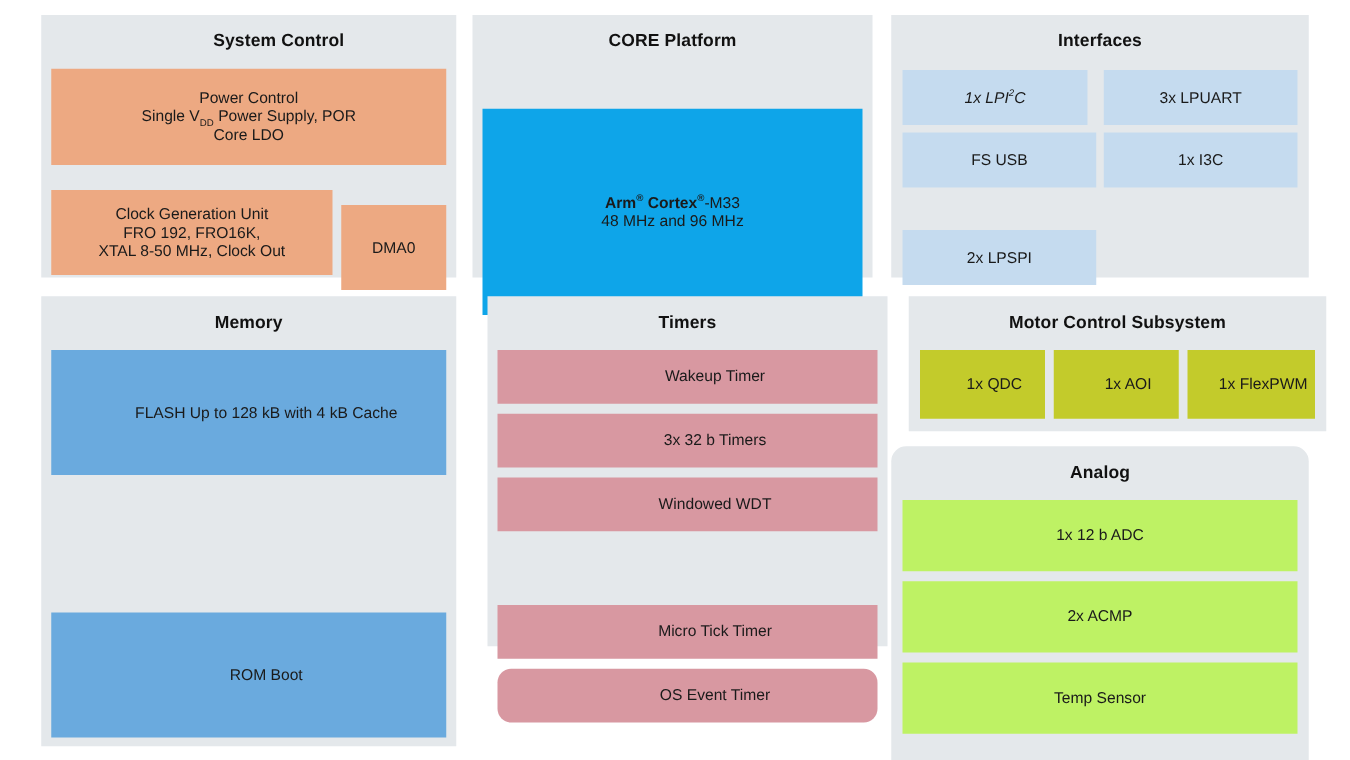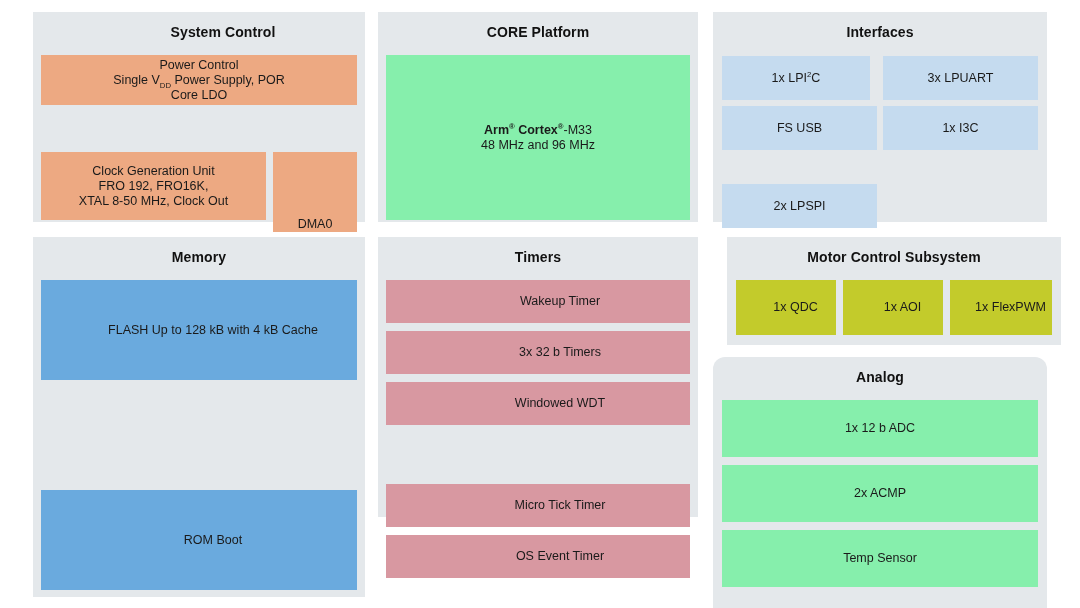--- a/index.html
+++ b/index.html
@@ -46,86 +46,86 @@
     align-items: center;
     justify-content: center;
     text-align: center;
     font-size: 12.5px;
     line-height: 15px;
     color: #1a1a1a;
   }
   .block .btxt { display: block; padding: 0 4px; }
 
   .c-orange { background: #eda982; }
-  .c-olive  { background: #86efac; }
+  .c-olive  { background: #0ea5e9; margin-top: 32px; }
   .c-lblue  { background: #c5dbef; }
   .c-blue   { background: #6aaade; padding-left: 28px; }
   .c-pink   { background: #d898a1; padding-left: 44px; }
   .c-green  { background: #c3cb2b; padding-left: 19px; }
-  .c-purple { background: #86efac; justify-content: center; }
+  .c-purple { background: #bef264; justify-content: center; }
 
   sup { font-size: 0.62em; vertical-align: super; line-height: 0; }
   sub { font-size: 0.62em; vertical-align: sub; line-height: 0; }
   .bold { font-weight: bold; }
 
   
   #panel-system-control { left: 33px;  top: 12px;  width: 332px; height: 210px; padding-left: 48px; }
   #panel-core-platform  { left: 378px; top: 12px;  width: 320px; height: 210px; }
   #panel-interfaces     { left: 713px; top: 12px;  width: 334px; height: 210px; }
   #panel-memory         { left: 33px;  top: 237px; width: 332px; height: 360px; }
-  #panel-timers         { left: 378px; top: 237px; width: 320px; height: 280px; }
+  #panel-timers         { left: 390px; top: 237px; width: 320px; height: 280px; }
   #panel-motor-control  { left: 727px; top: 237px; width: 334px; height: 108px; }
   #panel-analog         { left: 713px; top: 357px; width: 334px; height: 276px; border-radius: 12px; }
 
   .panel-title.t1 { padding-top: 13px; }
 </style>
 </head>
 <body>
 
 <div class="canvas">
 
   <div class="panel" id="panel-system-control">
     <div class="panel-title t1">System Control</div>
 
-    <div class="block c-orange" style="left:8px; top:43px; width:316px; height:50px;">
+    <div class="block c-orange" style="left:8px; top:43px; width:316px; height:77px;">
       <span class="btxt">
         <span>Power Control</span><br>
         <span>Single V</span><sub>DD</sub><span> Power Supply, POR</span><br>
         <span>Core LDO</span>
       </span>
     </div>
 
     <div class="block c-orange" style="left:8px; top:140px; width:225px; height:68px;">
       <span class="btxt">
         <span>Clock Generation Unit</span><br>
         <span>FRO 192, FRO16K,</span><br>
         <span>XTAL 8-50 MHz, Clock Out</span>
       </span>
     </div>
 
-    <div class="block c-orange" style="left:240px; top:140px; width:84px; height:80px;align-items:flex-end;">
+    <div class="block c-orange" style="left:240px; top:152px; width:84px; height:68px;">
       <span class="btxt">DMA0</span>
     </div>
   </div>
 
   <div class="panel" id="panel-core-platform">
     <div class="panel-title t1">CORE Platform</div>
 
     <div class="block c-olive" style="left:8px; top:43px; width:304px; height:165px;">
       <span class="btxt">
         <span class="bold">Arm</span><sup class="bold">®</sup><span class="bold"> Cortex</span><sup class="bold">®</sup><span>-M33</span><br>
         <span>48 MHz and 96 MHz</span>
       </span>
     </div>
   </div>
 
   <div class="panel" id="panel-interfaces">
     <div class="panel-title t1">Interfaces</div>
 
-    <div class="block c-lblue" style="left:9px; top:44px; width:148px; height:44px;">
+    <div class="block c-lblue" style="left:9px; top:44px; width:148px; height:44px;font-style:italic;">
       <span class="btxt"><span>1x LPI</span><sup>2</sup><span>C</span></span>
     </div>
 
     <div class="block c-lblue" style="left:170px; top:44px; width:155px; height:44px;">
       <span class="btxt">3x LPUART</span>
     </div>
 
     <div class="block c-lblue" style="left:9px; top:94px; width:155px; height:44px;">
       <span class="btxt">FS USB</span>
     </div>
@@ -160,21 +160,21 @@
     </div>
     <div class="block c-pink" style="left:8px; top:94px; width:304px; height:43px;">
       <span class="btxt">3x 32 b Timers</span>
     </div>
     <div class="block c-pink" style="left:8px; top:145px; width:304px; height:43px;">
       <span class="btxt">Windowed WDT</span>
     </div>
     <div class="block c-pink" style="left:8px; top:247px; width:304px; height:43px;">
       <span class="btxt">Micro Tick Timer</span>
     </div>
-    <div class="block c-pink" style="left:8px; top:298px; width:304px; height:43px;">
+    <div class="block c-pink" style="left:8px; top:298px; width:304px; height:43px;border-radius:11px;">
       <span class="btxt">OS Event Timer</span>
     </div>
   </div>
 
   <div class="panel" id="panel-motor-control">
     <div class="panel-title t1">Motor Control Subsystem</div>
 
     <div class="block c-green" style="left:9px; top:43px; width:100px; height:55px;">
       <span class="btxt">1x QDC</span>
     </div>

